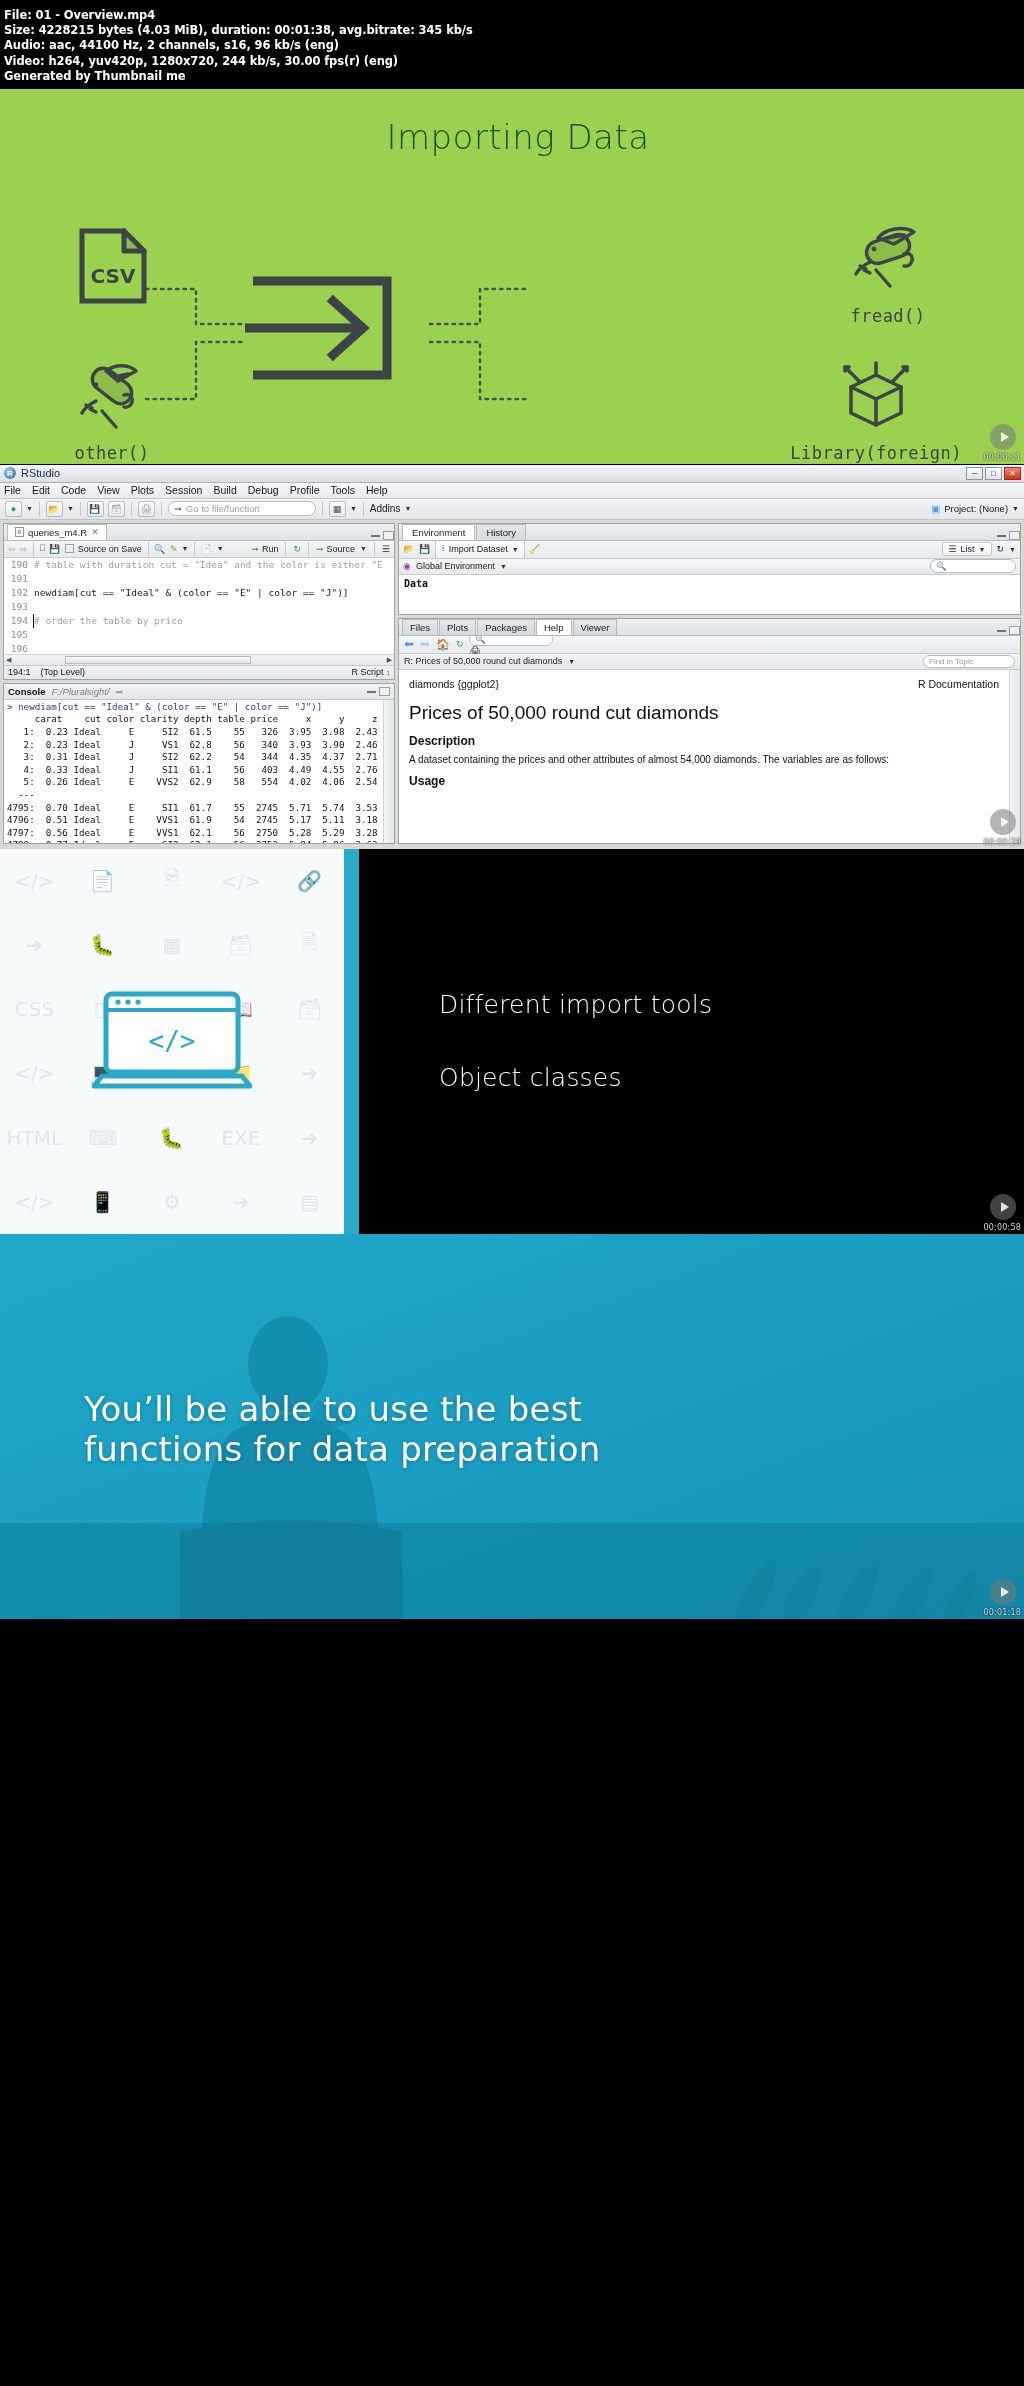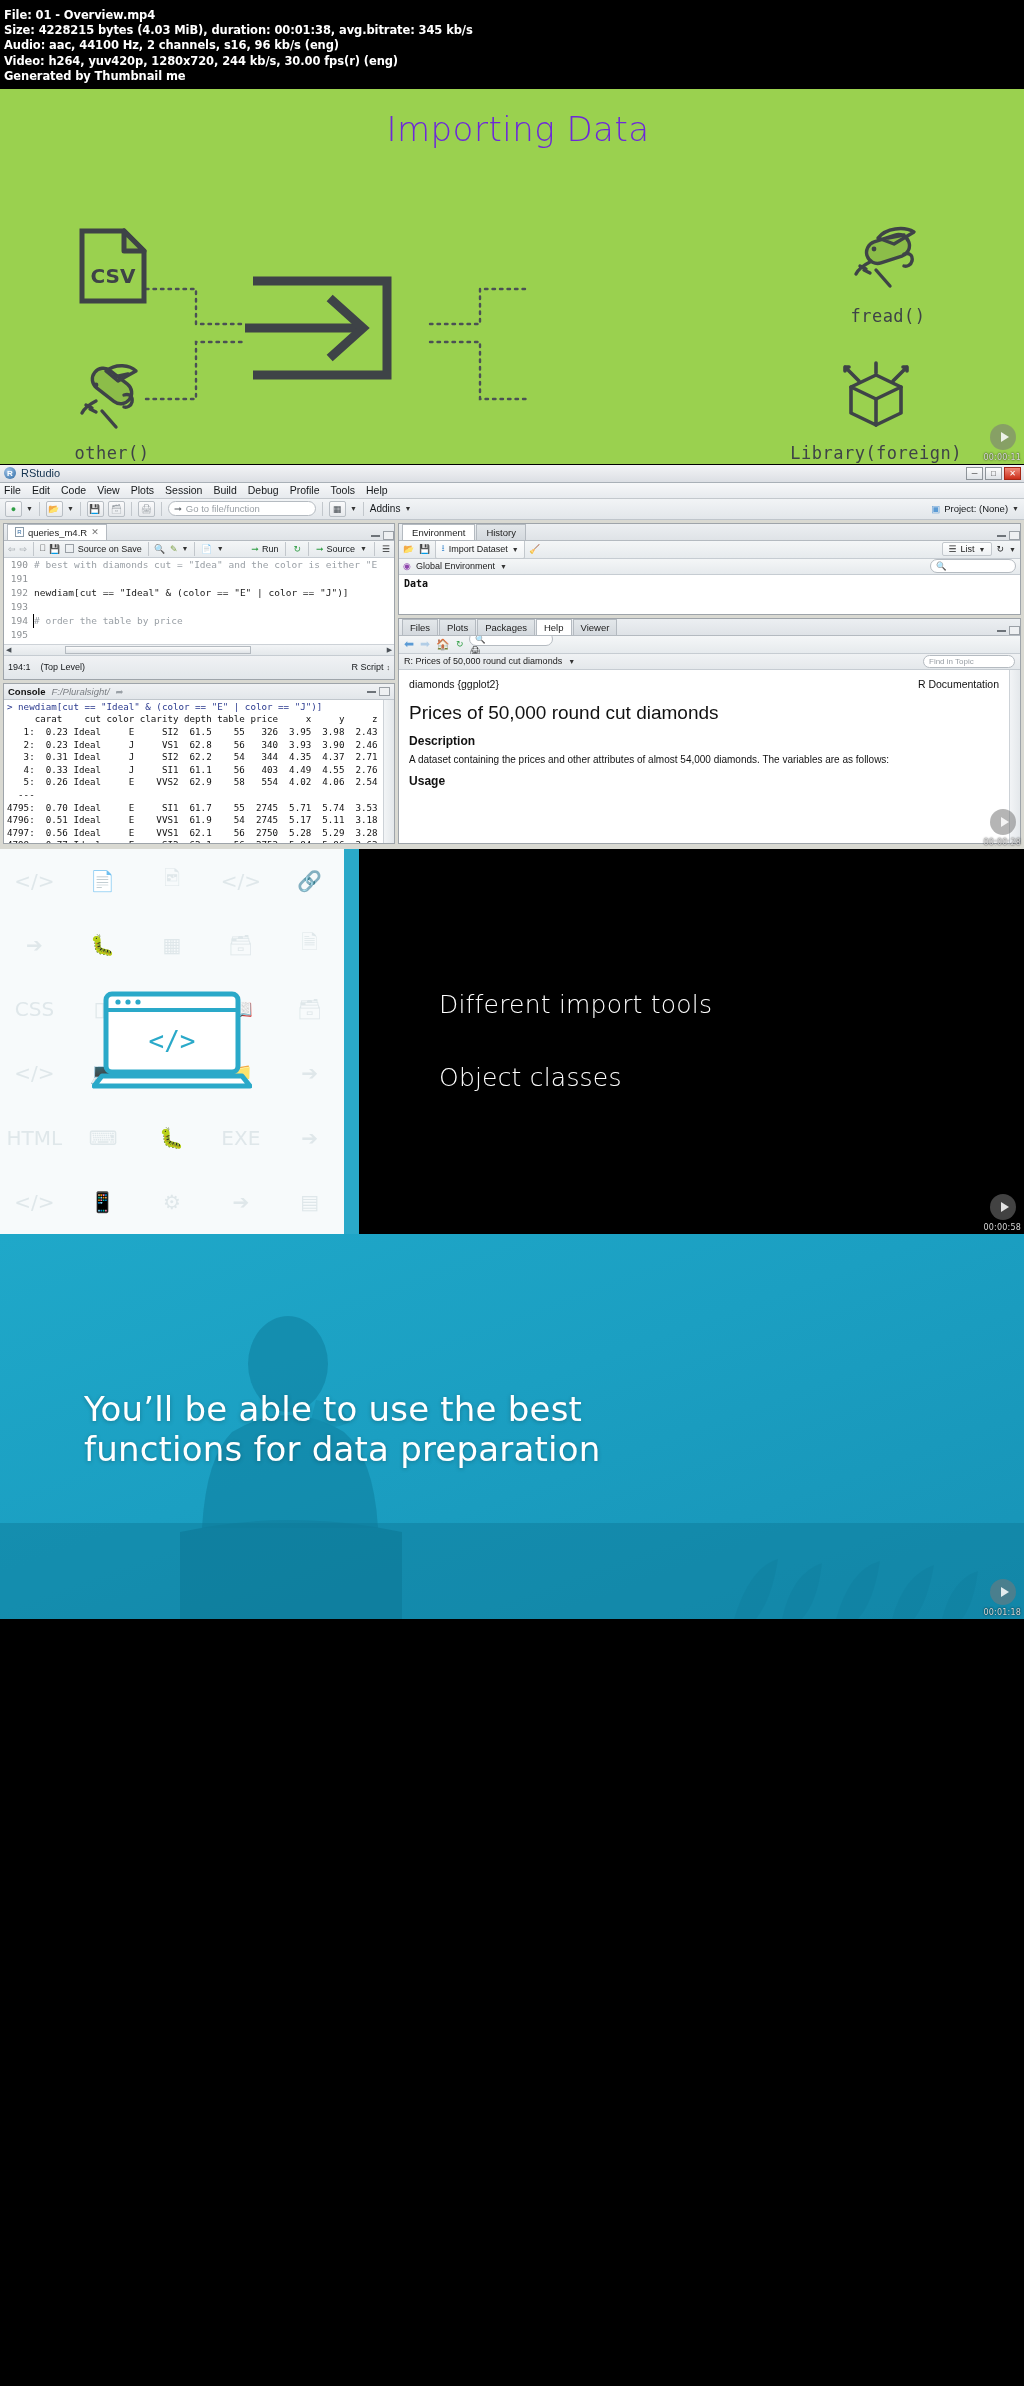--- a/index.html
+++ b/index.html
@@ -40,22 +40,22 @@
     border-bottom: 5px solid transparent;
     margin-left: 3px;
   }
 
   
   .slide-green {
     width: 1024px; height: 375px;
     background: #9ad14f; position: relative;
   }
   .slide-green .title {
-    position: absolute; top: 20px; left: 0; width: 100%;
-    text-align: center; color: #6d28d9;
+    position: absolute; top: 28px; left: 0; width: 100%;
+    text-align: center; color: #14532d;
     font-family: "DejaVu Sans", sans-serif;
     font-size: 34px; font-weight: 300; letter-spacing: .5px; padding-left: 12px;
   }
   .node { position: absolute; text-align: center; color: #3e4347; }
   .node .lbl {
     font-family: "DejaVu Sans Mono", monospace;
     font-size: 17px; letter-spacing: .5px; margin-top: 6px;
     color: #3e4347;
   }
   .n-csv  { left: 78px;  top: 138px; }
@@ -200,21 +200,21 @@
     border-top: 1px solid #cdd2d7; display:flex; align-items:center;
     padding: 0 2px;
   }
   .hscroll .thumb {
     height: 8px; background: linear-gradient(#fcfcfc,#dfe3e7);
     border: 1px solid #b4bac0; flex: 0 0 48%;
     margin-left: 14%;
   }
   .hscroll .ar { font-size: 7px; color:#4a5056; }
   .statusbar {
-    height: 24px; display:flex; align-items:center;
+    height: 14px; display:flex; align-items:center;
     background: linear-gradient(#f0f2f4,#e2e6ea);
     border-top: 1px solid #c6ccd2;
     font-size: 9px; padding: 0 4px; gap: 10px; color:#15181b;
   }
   .statusbar .rgt { margin-left: auto; display:flex; align-items:center; gap:3px; }
 
   .console {
     flex: 1; background: #fff; overflow: hidden;
     font-family: "DejaVu Sans Mono", monospace;
     font-size: 9.2px; line-height: 12.6px; padding: 1px 3px;
@@ -516,21 +516,21 @@
               <span class="srcbtn">
                 <span class="ar">➞</span>
                 <span>Source</span>
               </span>
               <span class="caret">▼</span>
               <span class="sep"></span>
               <span>☰</span>
             </span>
           </div>
           <div class="code">
-            <div class="cl"><span class="gut">190</span><span class="cm"># best with diamonds cut = "Idea" and the color is either "E</span></div>
+            <div class="cl"><span class="gut">190</span><span class="cm"># table with duration cut = "Idea" and the color is either "E</span></div>
             <div class="cl"><span class="gut">191</span><span></span></div>
             <div class="cl"><span class="gut">192</span><span class="kwd">newdiam[cut == "Ideal" &amp; (color == "E" | color == "J")]</span></div>
             <div class="cl"><span class="gut">193</span><span></span></div>
             <div class="cl"><span class="gut">194</span><span class="cm cursor"># order the table by price</span></div>
             <div class="cl"><span class="gut">195</span><span></span></div>
             <div class="cl"><span class="gut">196</span><span></span></div>
           </div>
           <div class="hscroll">
             <span class="ar">◀</span>
             <span class="thumb"></span>

